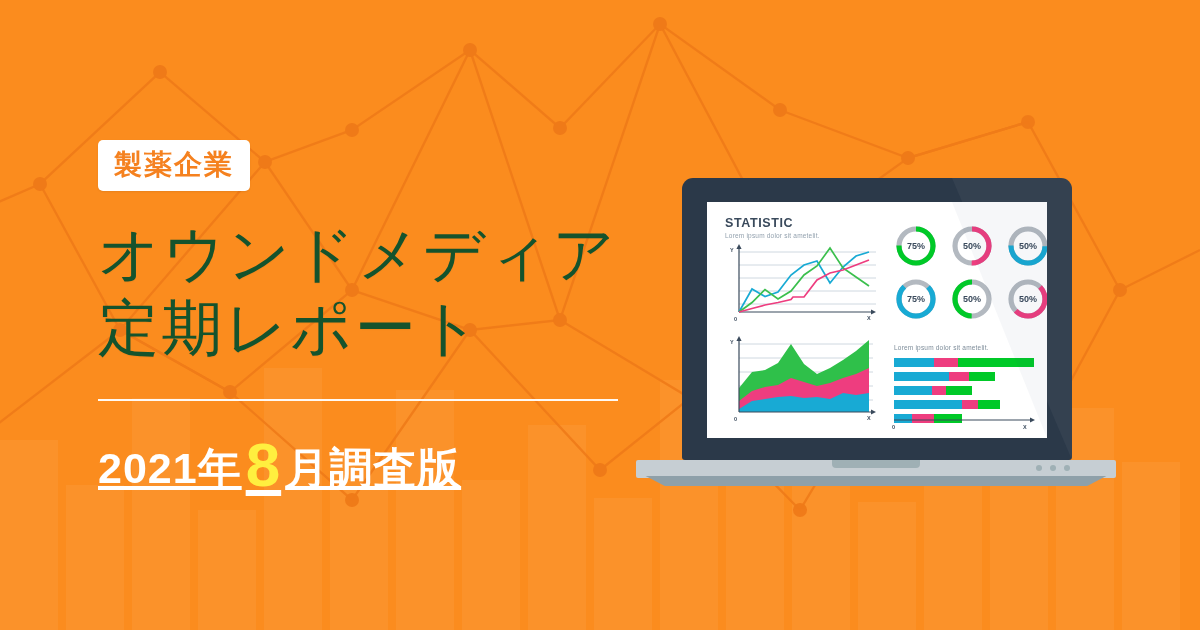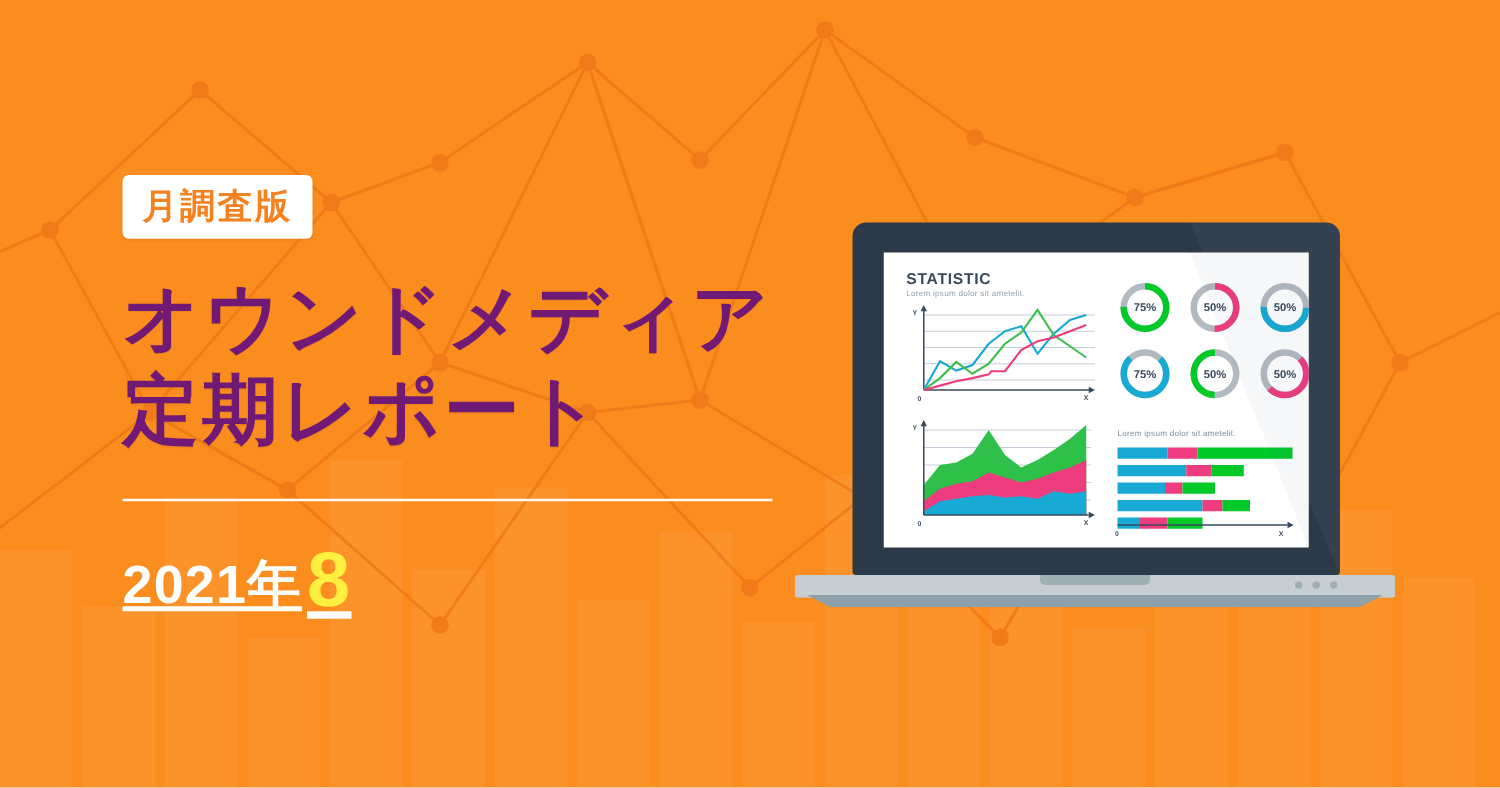--- a/index.html
+++ b/index.html
@@ -27,23 +27,23 @@
     font-weight:700;
     letter-spacing:2px;
     line-height:1;
     padding:11px 16px 12px 16px;
     border-radius:5px;
     box-shadow:0 1px 2px rgba(0,0,0,.08);
   }
 
   .headline{
     margin-top:26px;
-    color:#701a75;
+    color:#14532d;
     font-size:61px;
-    font-weight:700;
+    font-weight:400;
     line-height:1.22;
     letter-spacing:2.5px;
     white-space:pre-line;
     text-shadow:0 1px 1px rgba(0,0,0,.04);
   }
 
   .divider{
     margin-top:33px;
     width:520px;height:2px;
     background:#ffffff;
@@ -210,30 +210,31 @@
         <circle cx="908" cy="330" r="7"></circle>
       <circle cx="1028" cy="460" r="7"></circle>
       <circle cx="352" cy="500" r="7"></circle>
         <circle cx="600" cy="470" r="7"></circle>
       <circle cx="800" cy="510" r="7"></circle>
     </g>
   </svg>
 
   <div class="left-col">
 
-    <div class="badge">月調査版</div>
+    <div class="badge">製薬企業</div>
 
     <div class="headline">オウンドメディア
 定期レポート</div>
 
     <div class="divider"></div>
 
     <div class="dateline">
       <span>2021年</span>
       <span class="big-num">8</span>
+      <span>月調査版</span>
     </div>
 
   </div>
 
   <div class="laptop">
 
     <div class="lid">
       <div class="lid-sheen"></div>
 
       <div class="screen">

